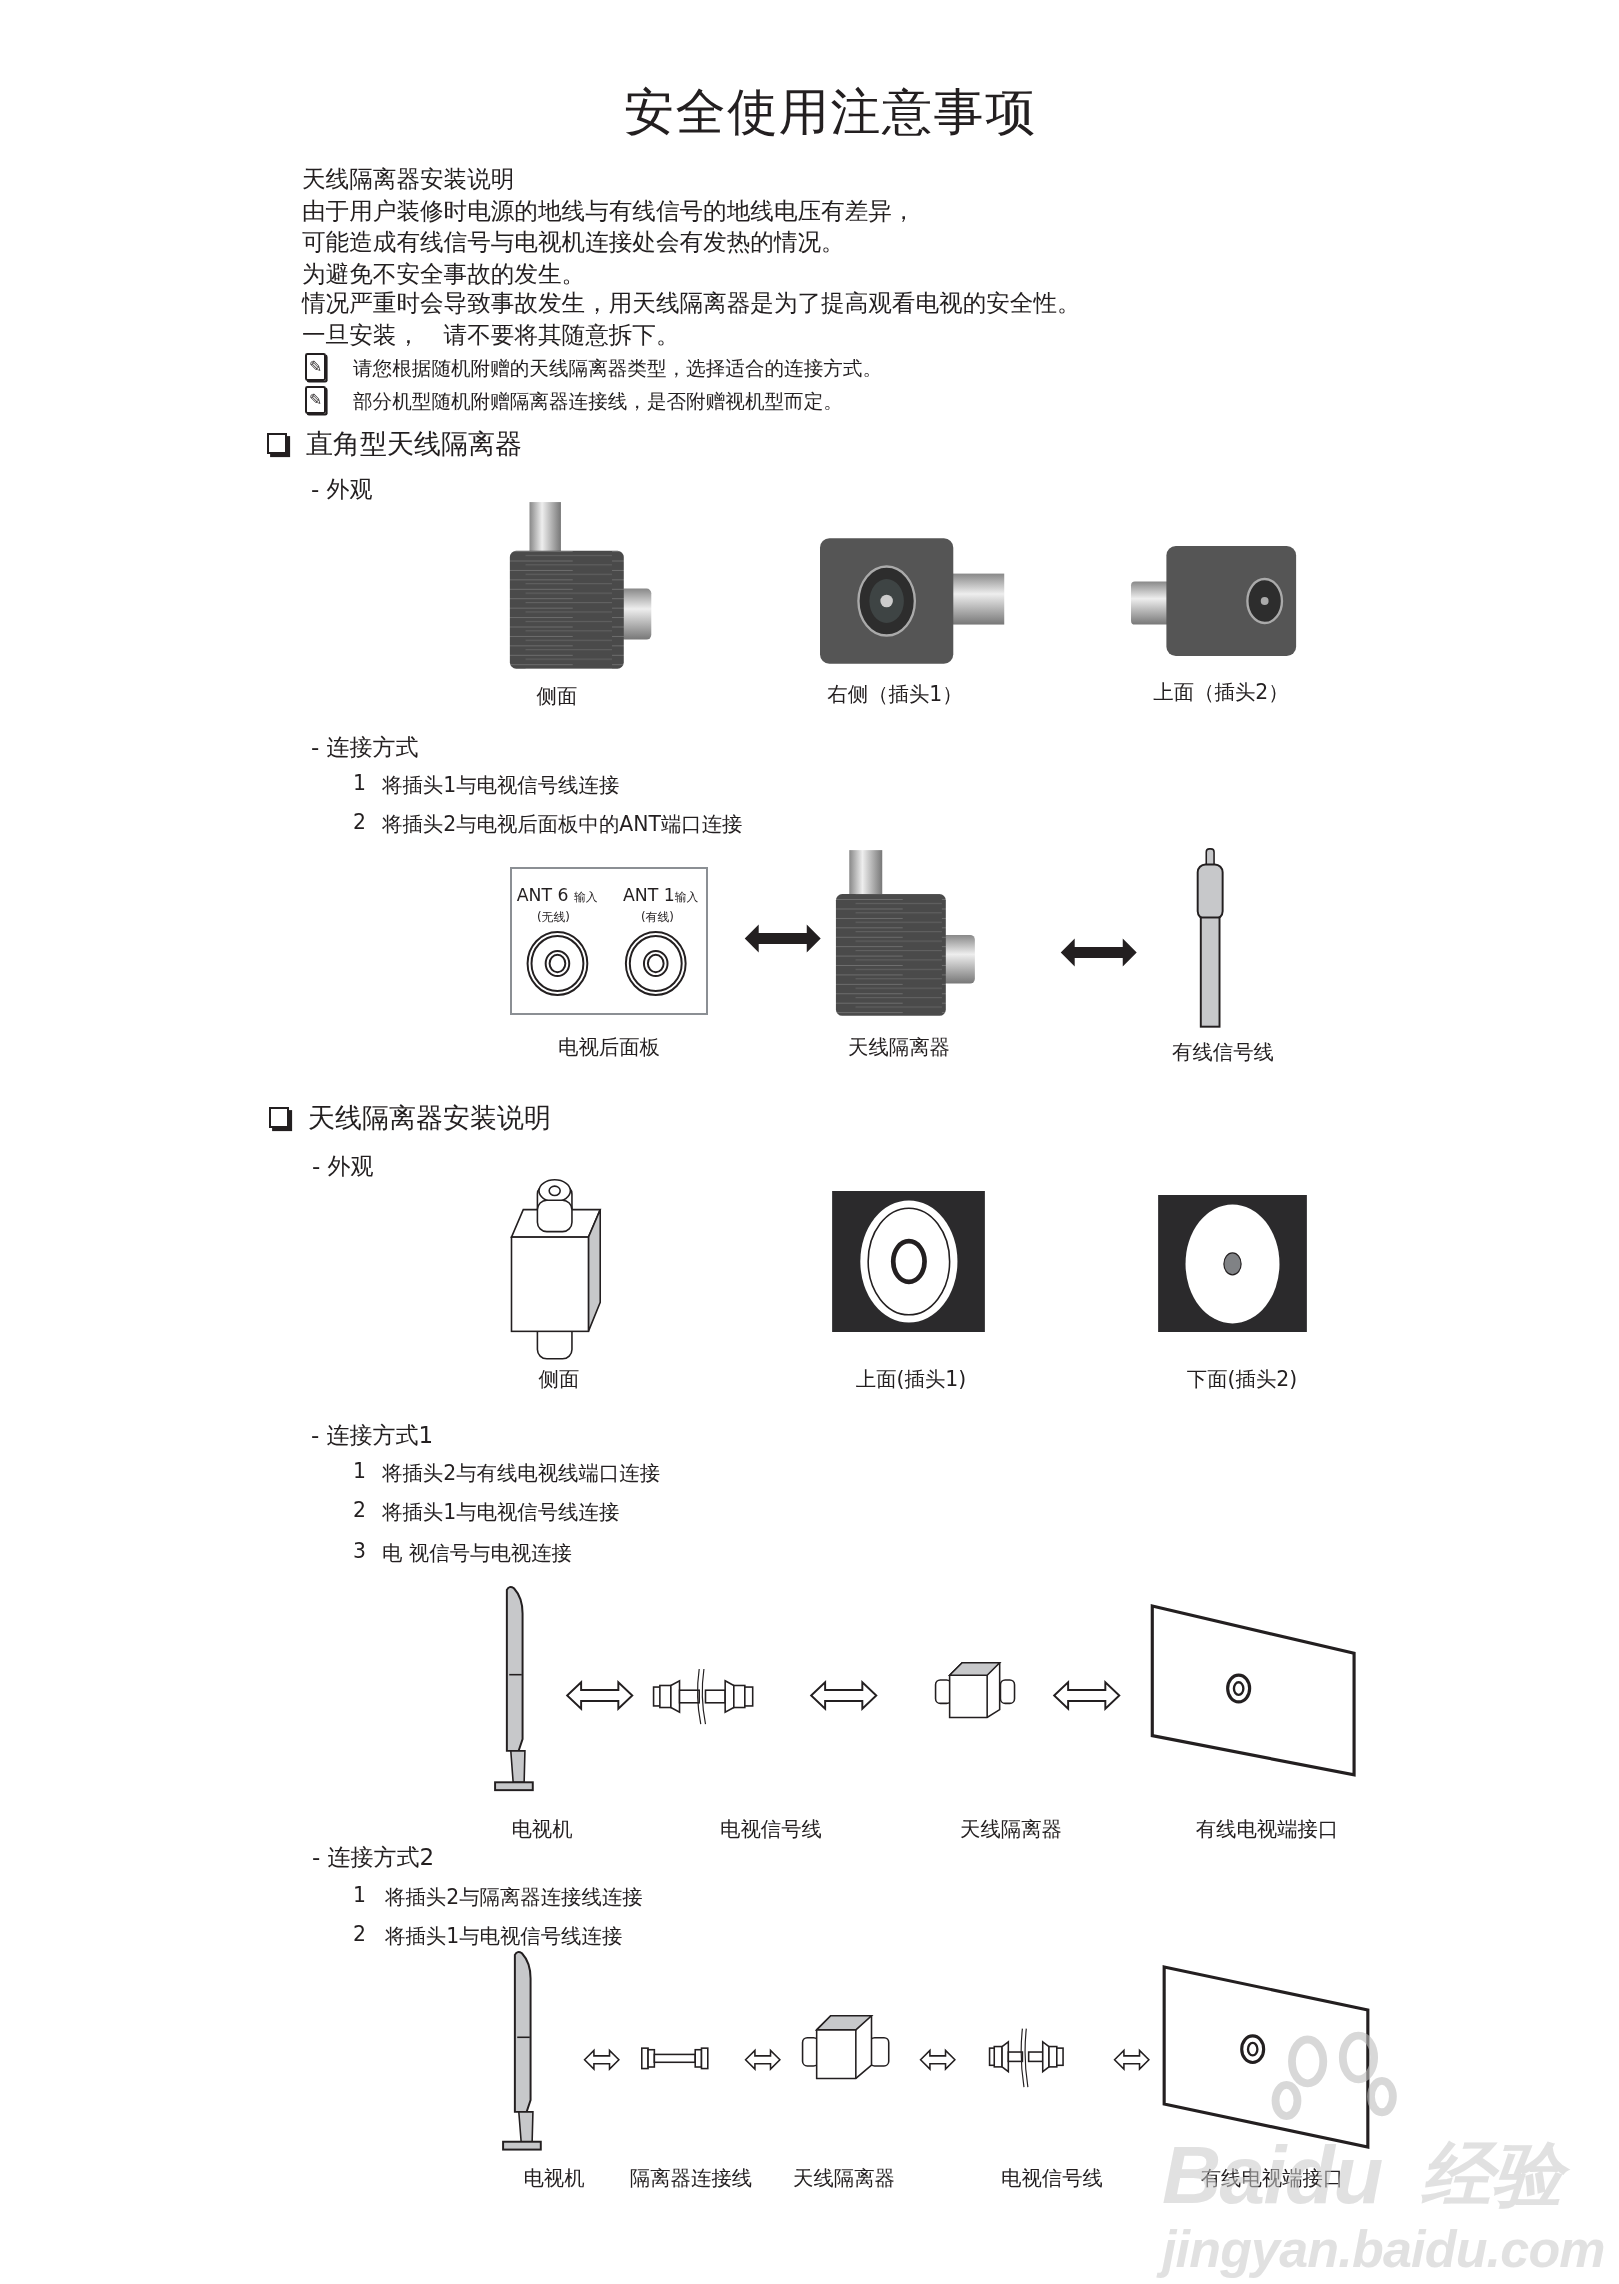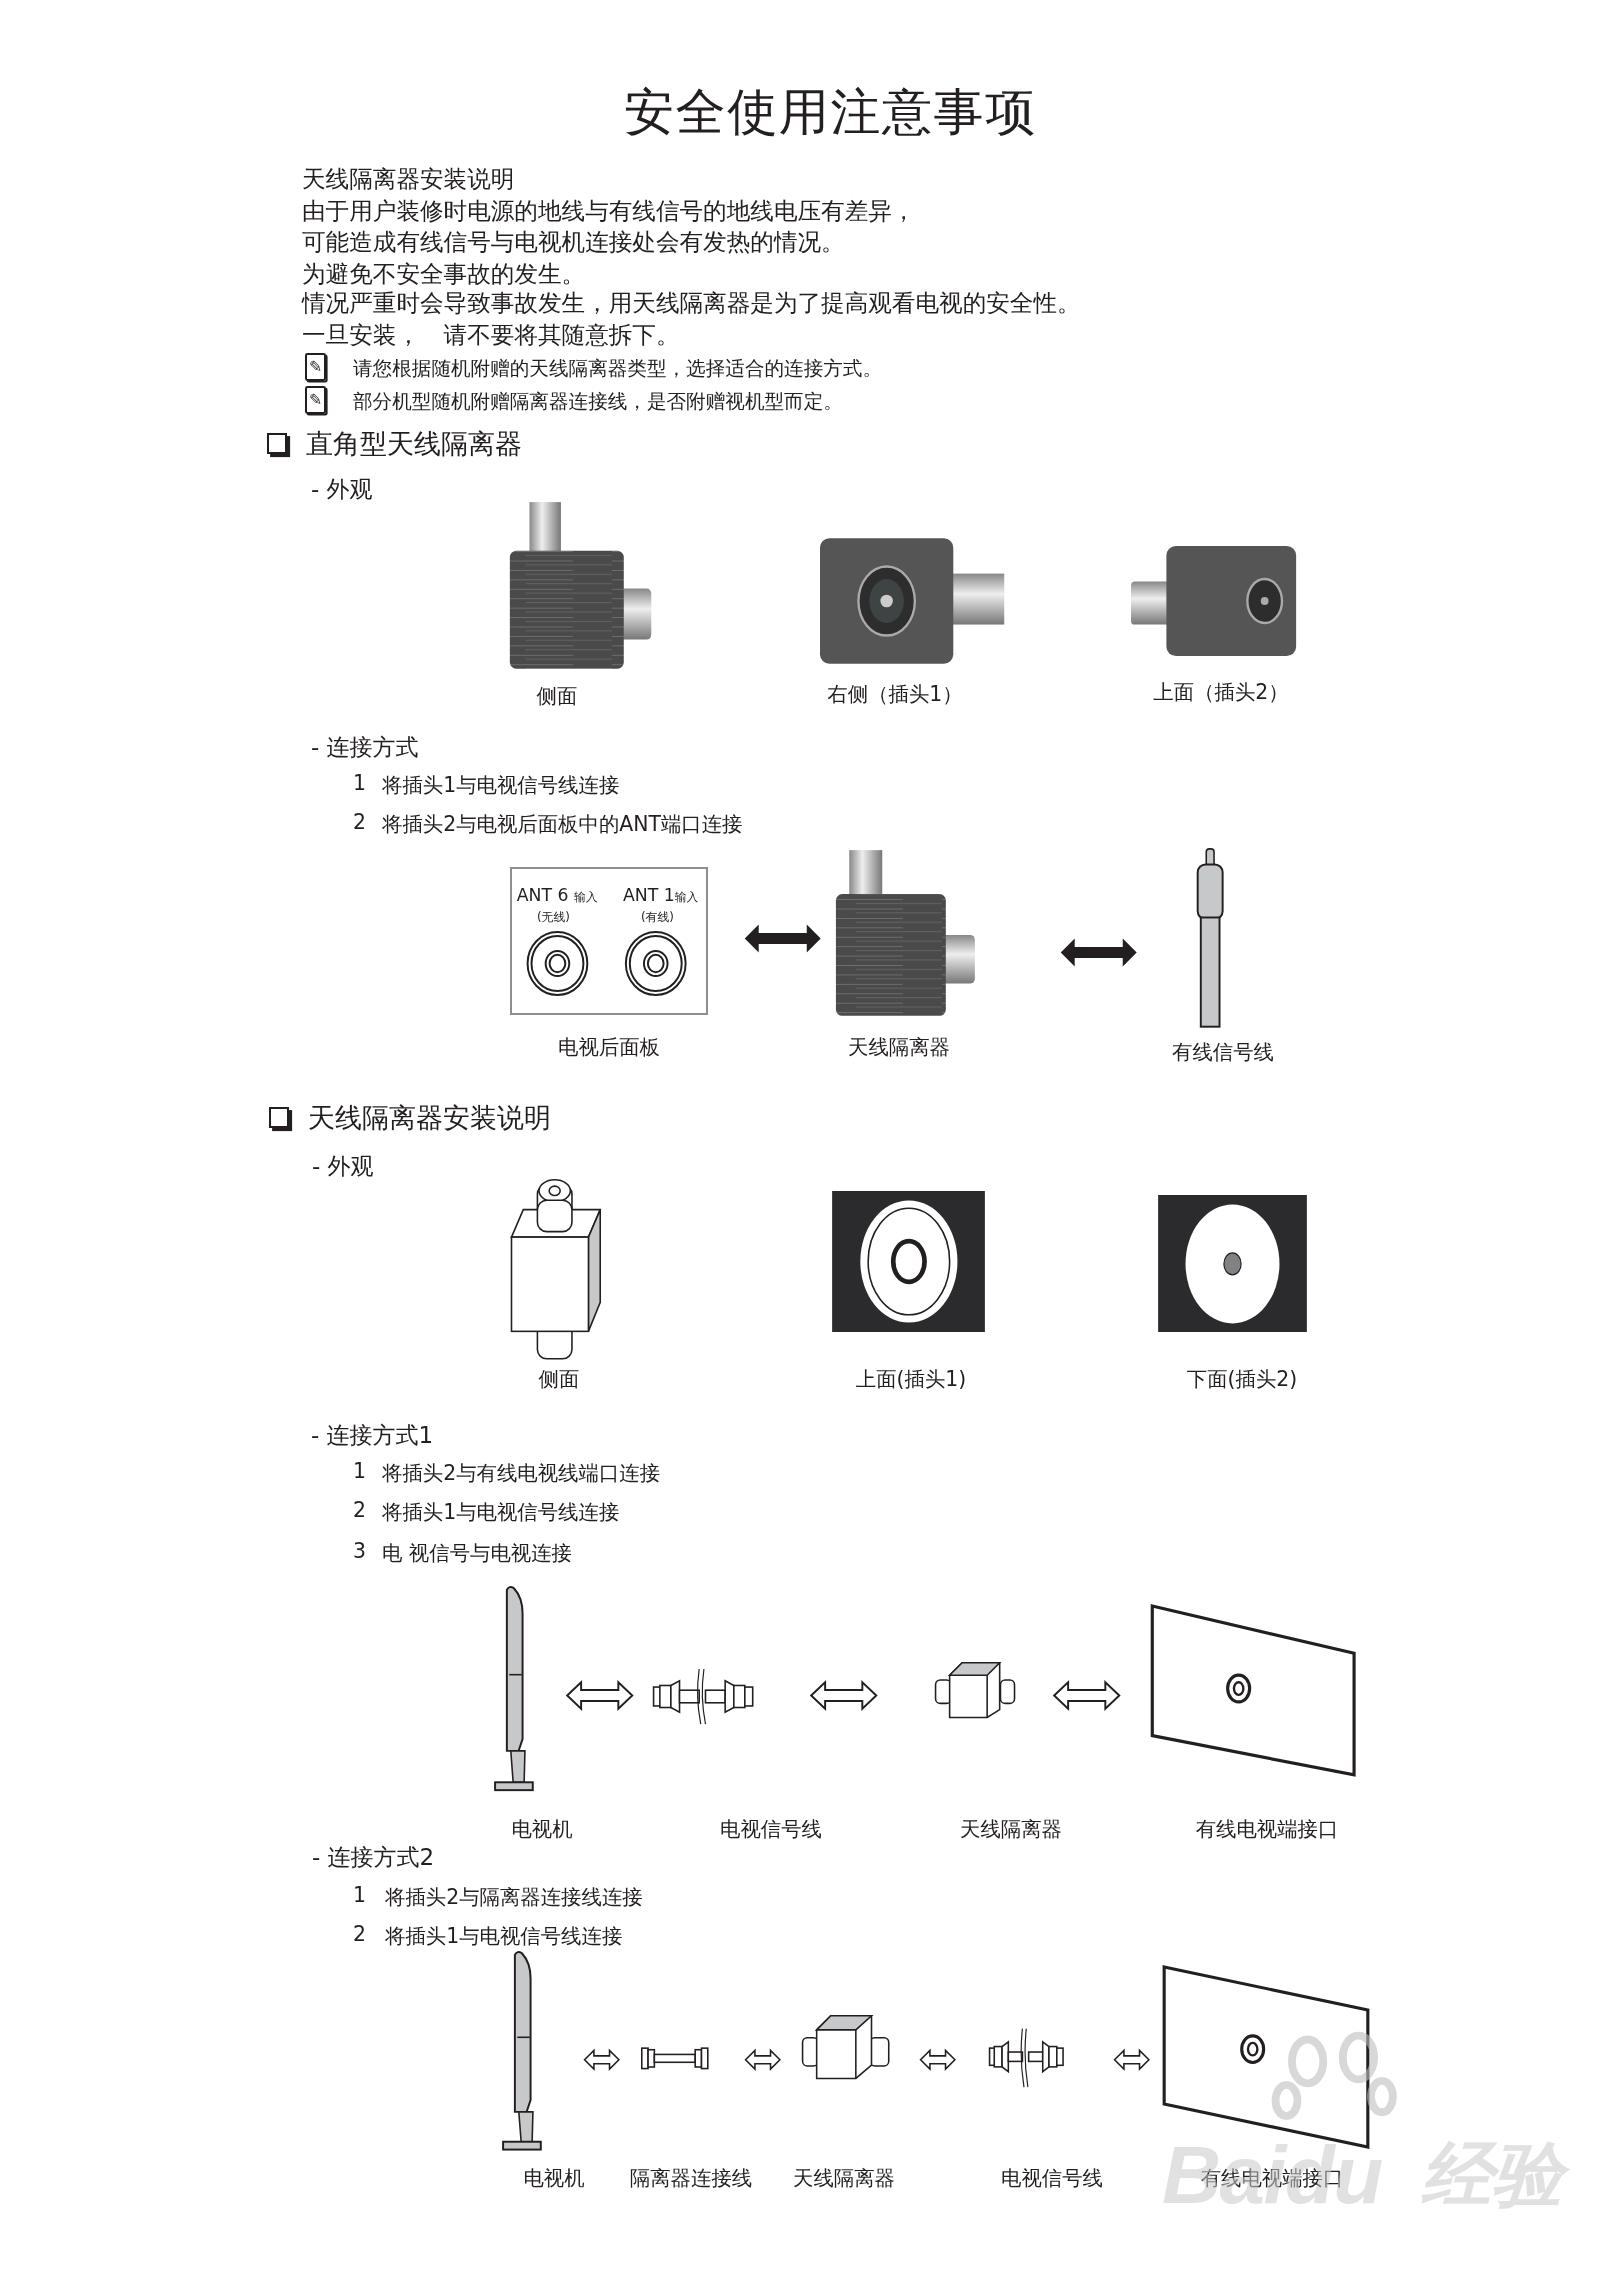--- a/index.html
+++ b/index.html
@@ -302,14 +302,15 @@
   <svg style="left:118px;top:0px" width="126" height="133" viewBox="0 0 160 170">
     <g fill="none" stroke="rgba(190,190,190,0.6)" stroke-width="10">
       <ellipse cx="45" cy="35" rx="20" ry="28"></ellipse>
         <ellipse cx="110" cy="30" rx="20" ry="28"></ellipse>
       <ellipse cx="18" cy="85" rx="14" ry="20"></ellipse>
         <ellipse cx="140" cy="80" rx="14" ry="20"></ellipse>
     </g>
   </svg>
   <div class="abs wm" style="left:7.9px;top:94px;font-size:82px;letter-spacing:-1.6px;"><span>Bai</span><span>du</span></div>
   <div class="abs wm" style="left:267px;top:94px;font-size:71px;font-family:'DejaVu Sans',sans-serif;">经验</div>
+  <div class="abs wm" style="left:7.9px;top:185px;font-size:52px;letter-spacing:-0.8px;">jingyan.baidu.com</div>
 </div>
 
 
 </body></html>

